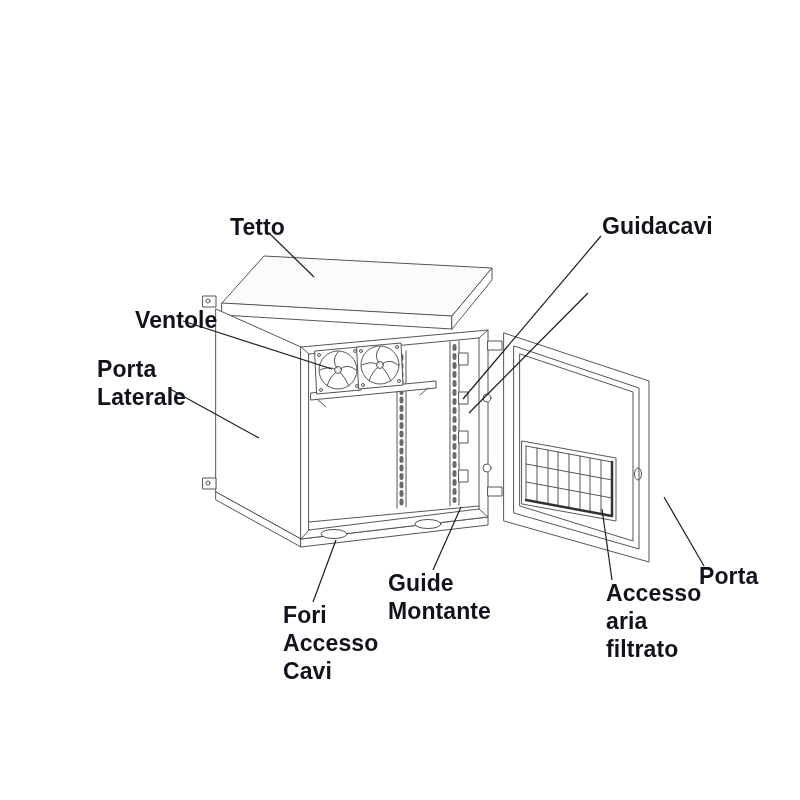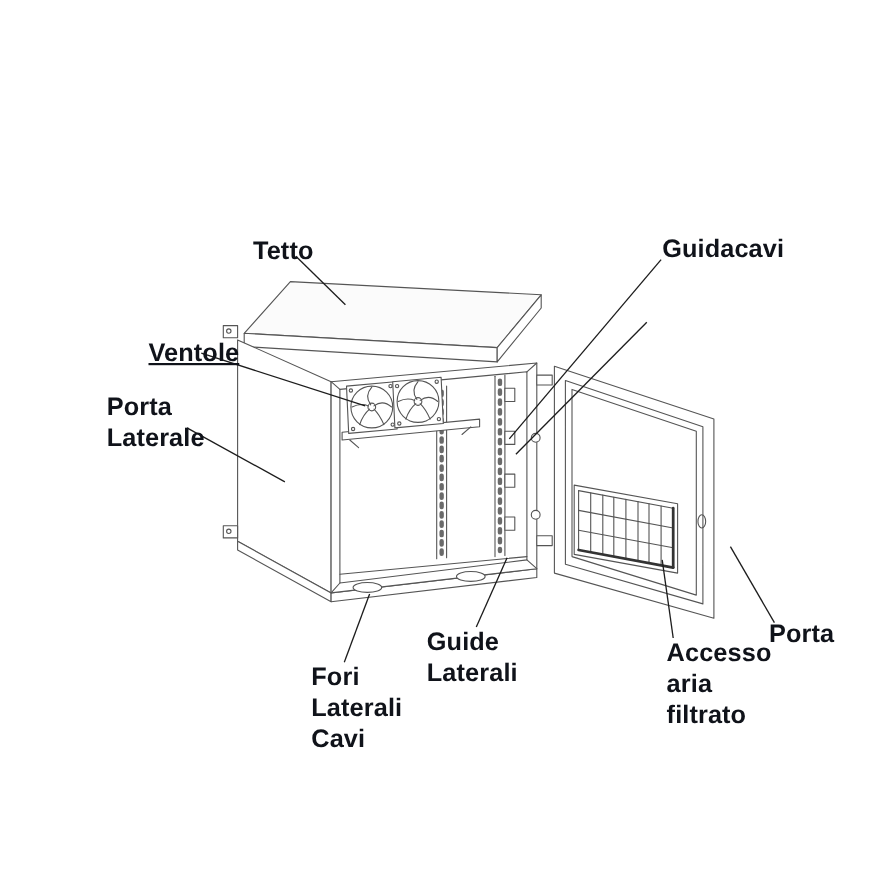--- a/index.html
+++ b/index.html
@@ -154,26 +154,26 @@
       <line x1="588" y1="293" x2="469" y2="413"></line>
       <line x1="433" y1="570" x2="461" y2="507"></line>
       <line x1="313" y1="602" x2="336" y2="540"></line>
       <line x1="612" y1="580" x2="602" y2="509"></line>
       <line x1="704" y1="566" x2="664" y2="497"></line>
     </g>
   </svg>
 
   <div class="label" style="left:230px; top:213px;">Tetto</div>
   <div class="label" style="left:602px; top:212px;">Guidacavi</div>
-  <div class="label" style="left:135px; top:306px;text-decoration:underline;">Ventole</div>
+  <div class="label" style="left:135px; top:306px;">Ventole</div>
   <div class="label" style="left:97px; top:355px;">Porta
 Laterale</div>
   <div class="label" style="left:388px; top:569px;">Guide
-Laterali</div>
+Montante</div>
   <div class="label" style="left:283px; top:601px;">Fori
-Laterali
+Accesso
 Cavi</div>
   <div class="label" style="left:606px; top:579px;">Accesso
 aria
 filtrato</div>
   <div class="label" style="left:699px; top:562px;">Porta</div>
 
 </div>
 
 </body></html>

